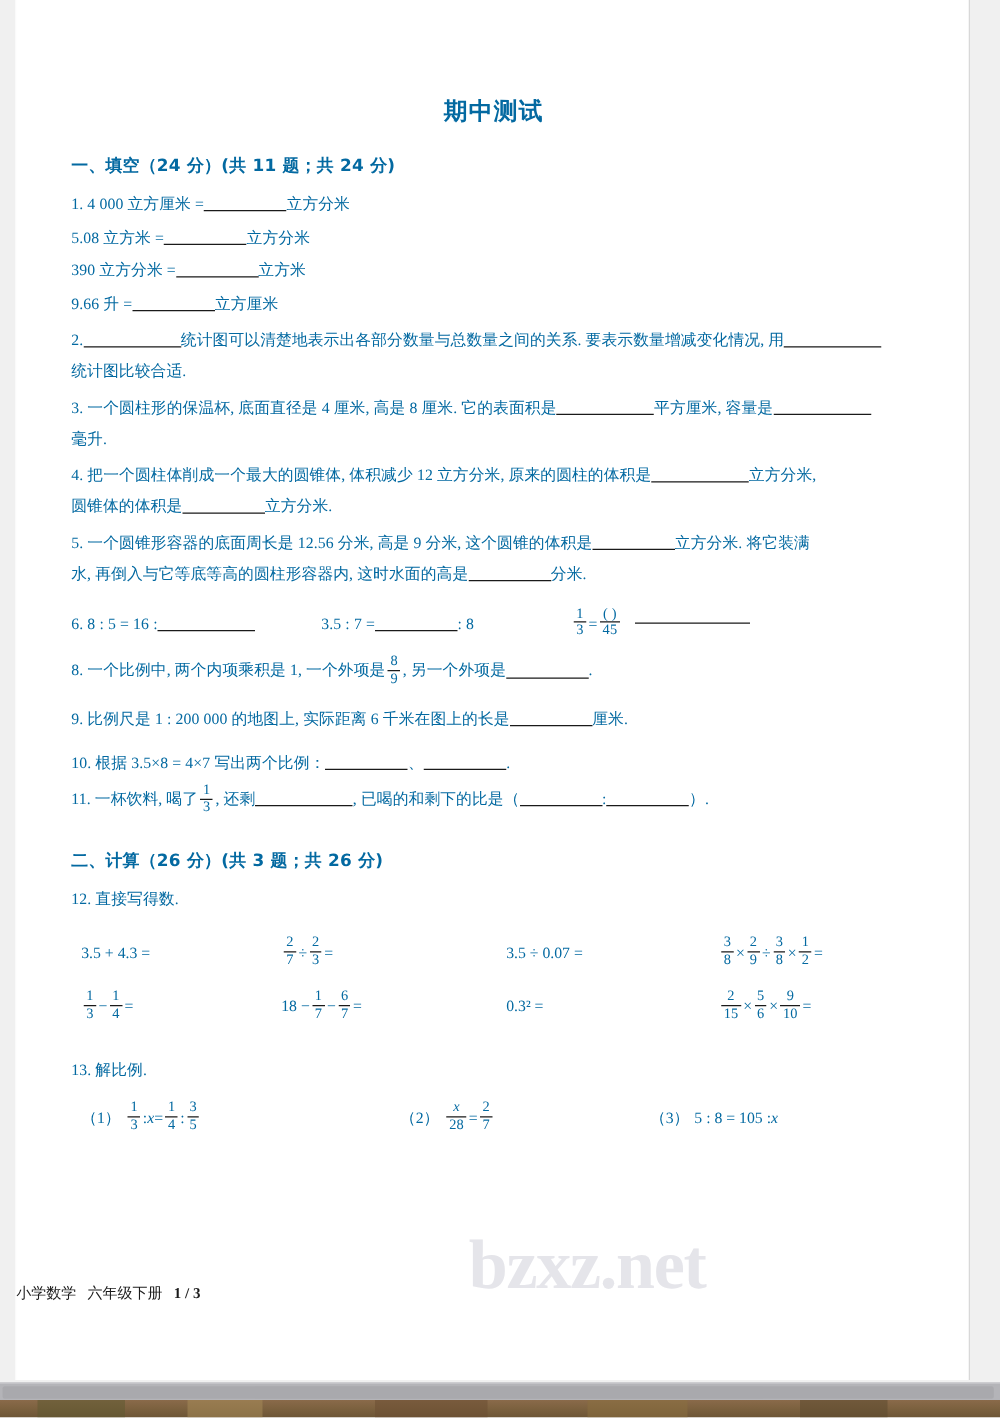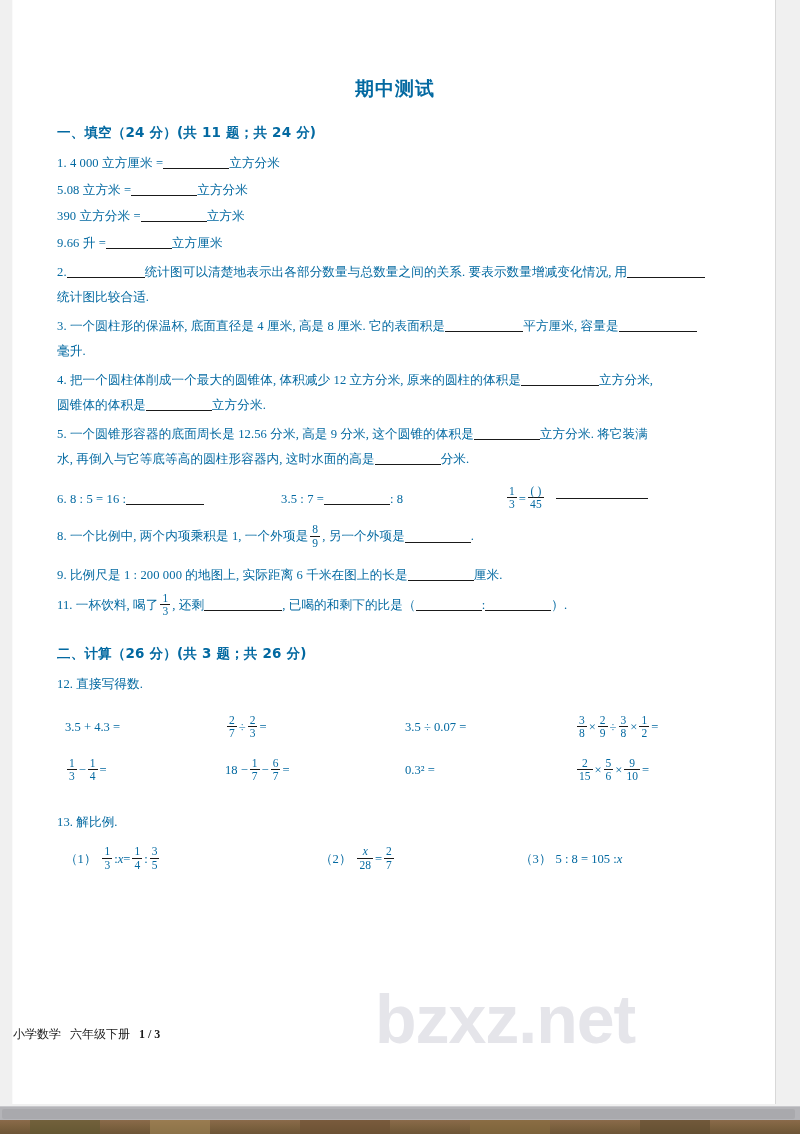--- a/index.html
+++ b/index.html
@@ -160,25 +160,25 @@
     font-size: 12px;
     color: #1a1a1a;
     z-index: 3;
   }
   #footer .fpage { font-weight: bold; }
 
   #watermark {
     position: absolute;
     left: 362px;
     top: 980px;
-    font-size: 68px;
+    font-size: 56px;
     font-weight: bold;
     color: #e5e5ea;
     letter-spacing: -1px;
-    font-family: Liberation Sans, sans-serif;
+    font-family: Liberation Serif, serif;
     z-index: 1;
     white-space: nowrap;
     user-select: none;
   }
 </style>
 </head>
 <body>
 
 <div id="viewer">
 
@@ -218,21 +218,21 @@
       <div class="q">
         <span>4. 把一个圆柱体削成一个最大的圆锥体, 体积减少 12 立方分米, 原来的圆柱的体积是</span><span class="blank b-lg"></span><span>立方分米,</span><br>
         <span>圆锥体的体积是</span><span class="blank b-md"></span><span>立方分米.</span>
       </div>
 
       <div class="q">
         <span>5. 一个圆锥形容器的底面周长是 12.56 分米, 高是 9 分米, 这个圆锥的体积是</span><span class="blank b-md"></span><span>立方分米. 将它装满</span><br>
         <span>水, 再倒入与它等底等高的圆柱形容器内, 这时水面的高是</span><span class="blank b-md"></span><span>分米.</span>
       </div>
 
-      <div class="q" style="display:flex; align-items:center; margin:14px 0 10px 0;gap:24px;">
+      <div class="q" style="display:flex; align-items:center; margin:14px 0 10px 0;">
         <span style="width:200px; display:inline-block;">
           <span>6. 8 : 5 = 16 :</span><span class="blank b-lg"></span>
         </span>
         <span style="width:200px; display:inline-block;">
           <span>3.5 : 7 =</span><span class="blank b-md"></span><span>: 8</span>
         </span>
         <span style="display:inline-flex; align-items:center;">
           <span class="frac">
             <span class="num">1</span>
             <span class="den">3</span>
@@ -248,20 +248,23 @@
 
 
       <div class="q" style="margin-top:12px;">
         <span>8. 一个比例中, 两个内项乘积是 1, 一个外项是</span><span class="frac"><span class="num">8</span><span class="den">9</span></span><span>, 另一个外项是</span><span class="blank b-md"></span><span>.</span>
       </div>
 
       <div class="q" style="margin-top:12px;">
         <span>9. 比例尺是 1 : 200 000 的地图上, 实际距离 6 千米在图上的长是</span><span class="blank b-md"></span><span>厘米.</span>
       </div>
 
+      <div class="q" style="margin-top:10px;">
+        <span>10. 根据 3.5×8 = 4×7 写出两个比例：</span><span class="blank b-md"></span><span>、</span><span class="blank b-md"></span><span>.</span>
+      </div>
 
       <div class="q" style="margin-top:4px;">
         <span>11. 一杯饮料, 喝了</span><span class="frac"><span class="num">1</span><span class="den">3</span></span><span>, 还剩</span><span class="blank b-lg"></span><span>, 已喝的和剩下的比是（</span><span class="blank b-md"></span><span>:</span><span class="blank b-md"></span><span>）.</span>
       </div>
 
       <div class="section-head" style="margin-top:26px;">二、计算（26 分）(共 3 题；共 26 分)</div>
 
       <div class="q">12. 直接写得数.</div>
 
       <div class="calc-grid" id="calc-grid">

